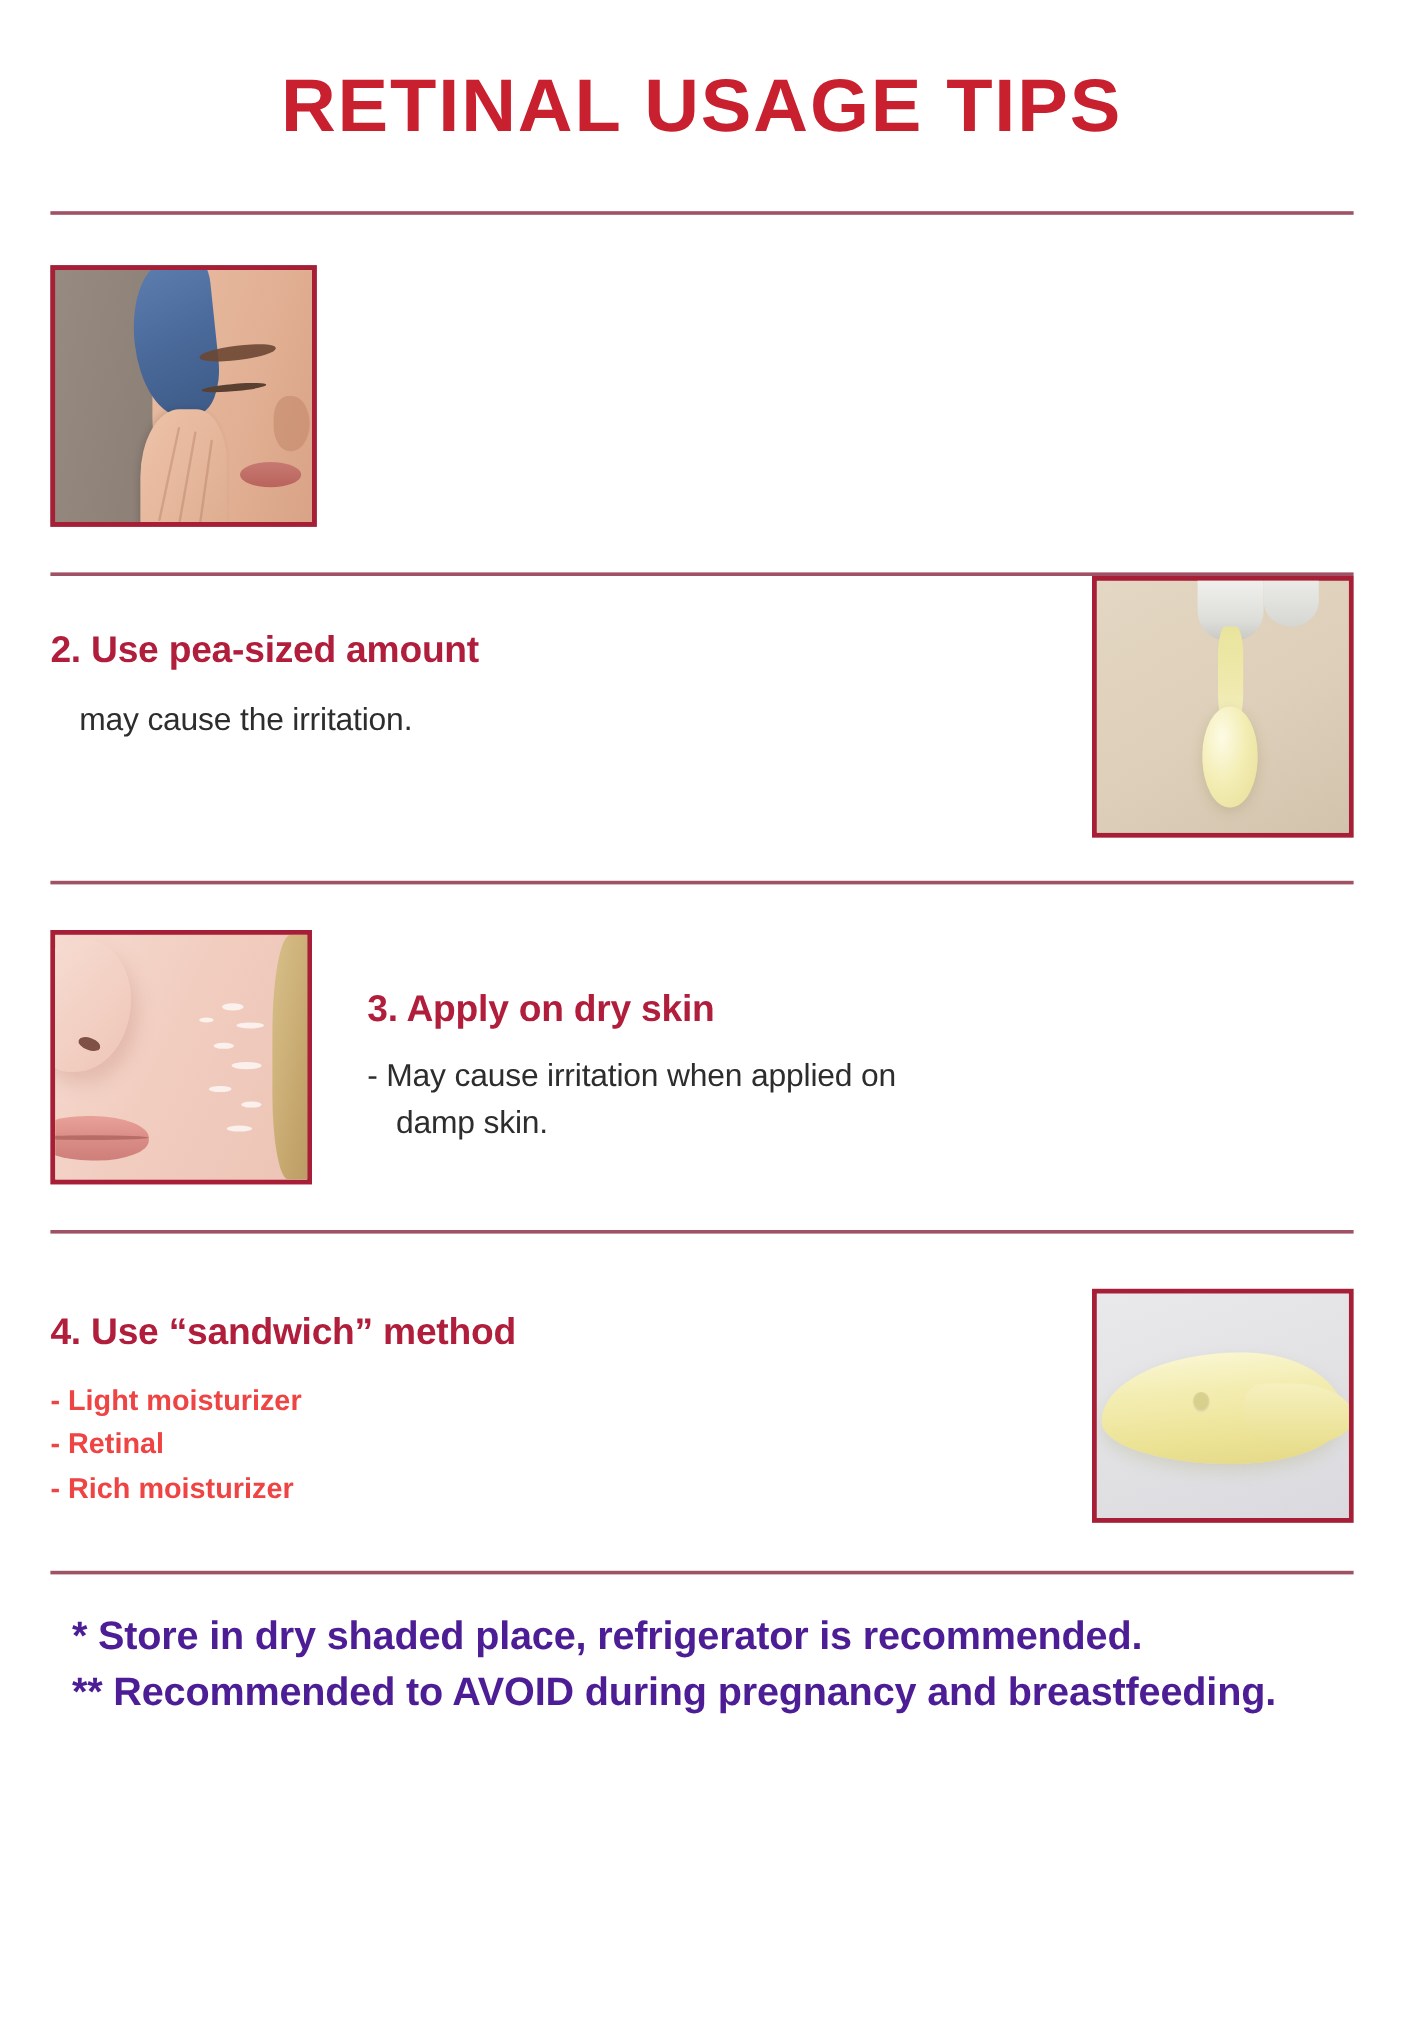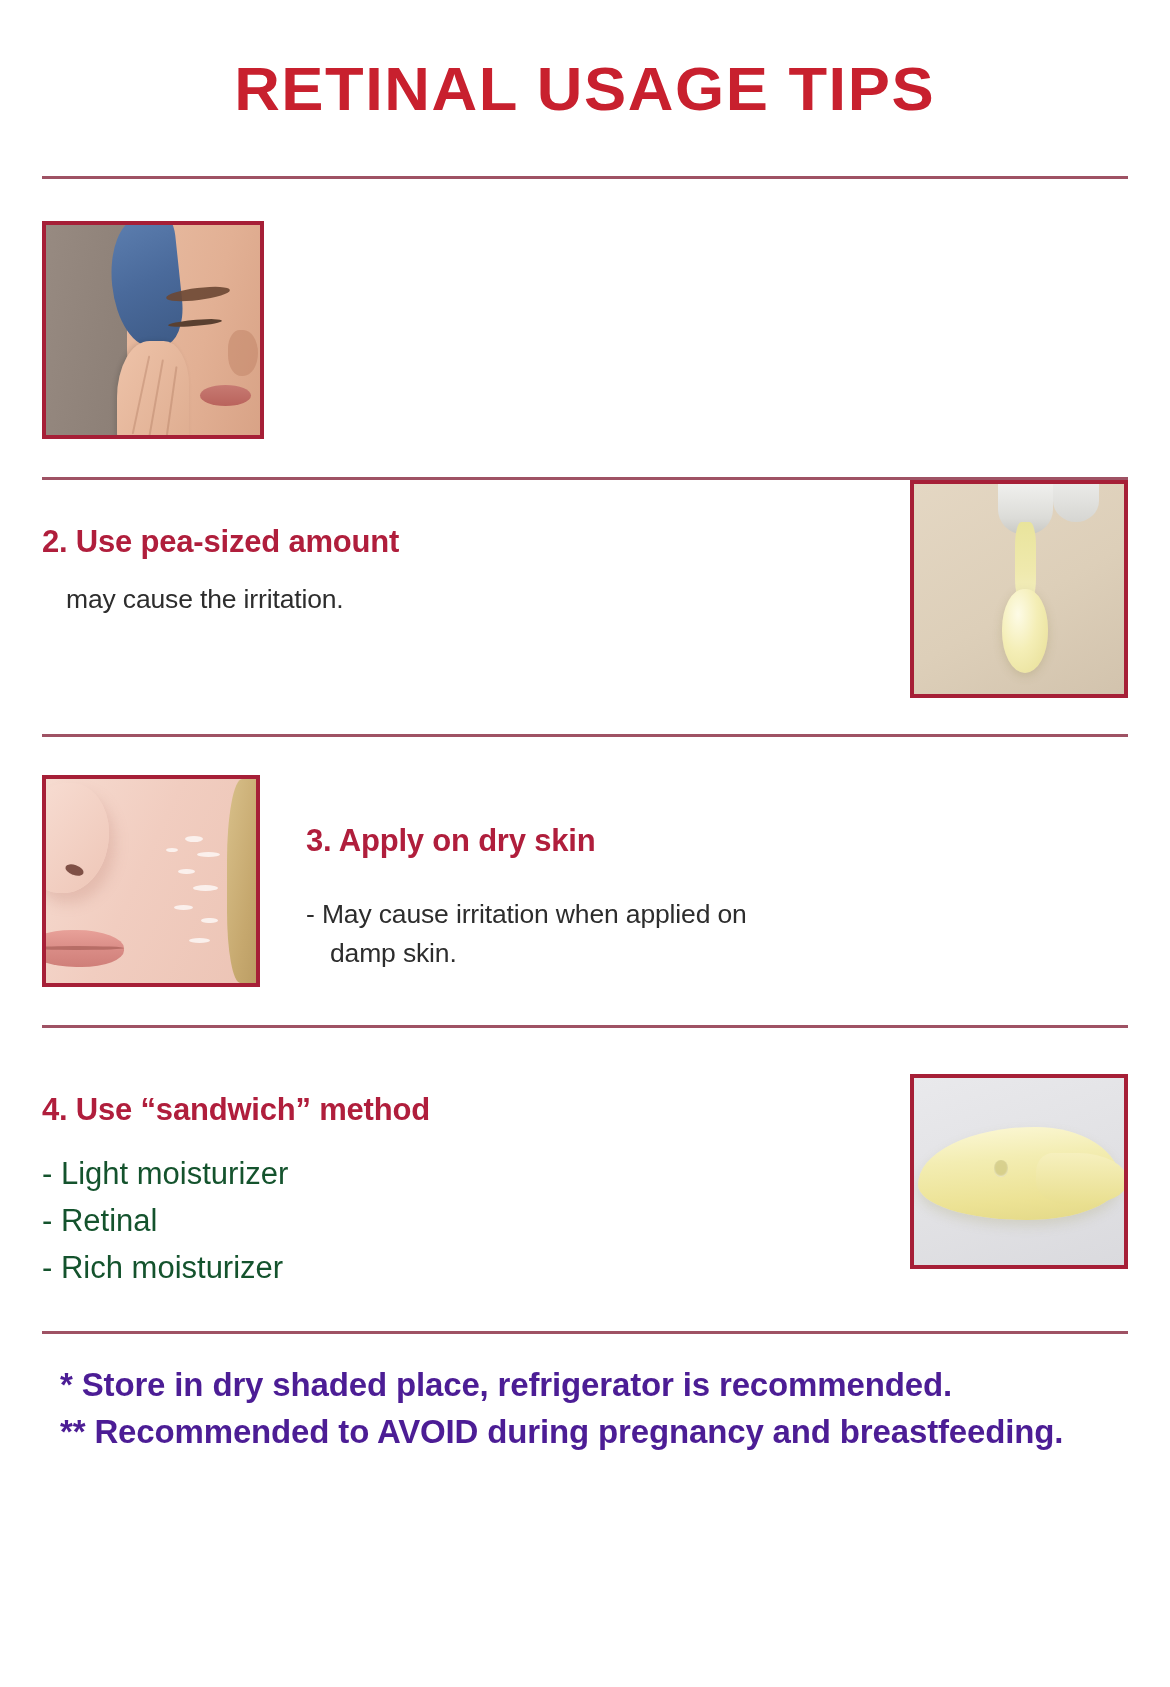--- a/index.html
+++ b/index.html
@@ -87,24 +87,24 @@
     letter-spacing:-0.15px;
   }
   .hang {
     display:block;
     padding-left:24px;
     text-indent:-24px;
   }
 
   .sec-list {
     list-style:none;
-    font-size:31px;
+    font-size:24px;
     line-height:1.52;
-    color:#14532d;
-    font-weight:400;
+    color:#ef4444;
+    font-weight:700;
   }
   .sec-list li { white-space:nowrap; }
 
   
   .photo {
     border:4px solid #a61f37;
     overflow:hidden;
     position:relative;
     background:#ddd;
   }
@@ -380,21 +380,21 @@
           <div class="flake" style="left:70%; top:52%; width:12%; height:3%;"></div>
           <div class="flake" style="left:61%; top:62%; width:9%;  height:2.4%;"></div>
           <div class="flake" style="left:74%; top:68%; width:8%;  height:2.8%;"></div>
           <div class="flake" style="left:57%; top:34%; width:6%;  height:2%;"></div>
           <div class="flake" style="left:68%; top:78%; width:10%; height:2.4%;"></div>
         </div>
       </div>
     </div>
     <div class="text-cell" style="padding-left:46px; padding-top:48px;">
       <div class="sec-heading">3. Apply on dry skin</div>
-      <div class="sec-body" style="margin-top:36px;">
+      <div class="sec-body" style="margin-top:18px;">
         <span class="hang">- May cause irritation when applied on</span>
         <span class="hang" style="padding-left:24px;text-indent:0;">damp skin.</span>
       </div>
     </div>
   </div>
 
   <div class="divider"></div>
 
   <div class="section img-right" style="padding-top:46px; padding-bottom:40px;">
     <div class="text-cell" style="padding-top:18px; padding-right:30px;">

